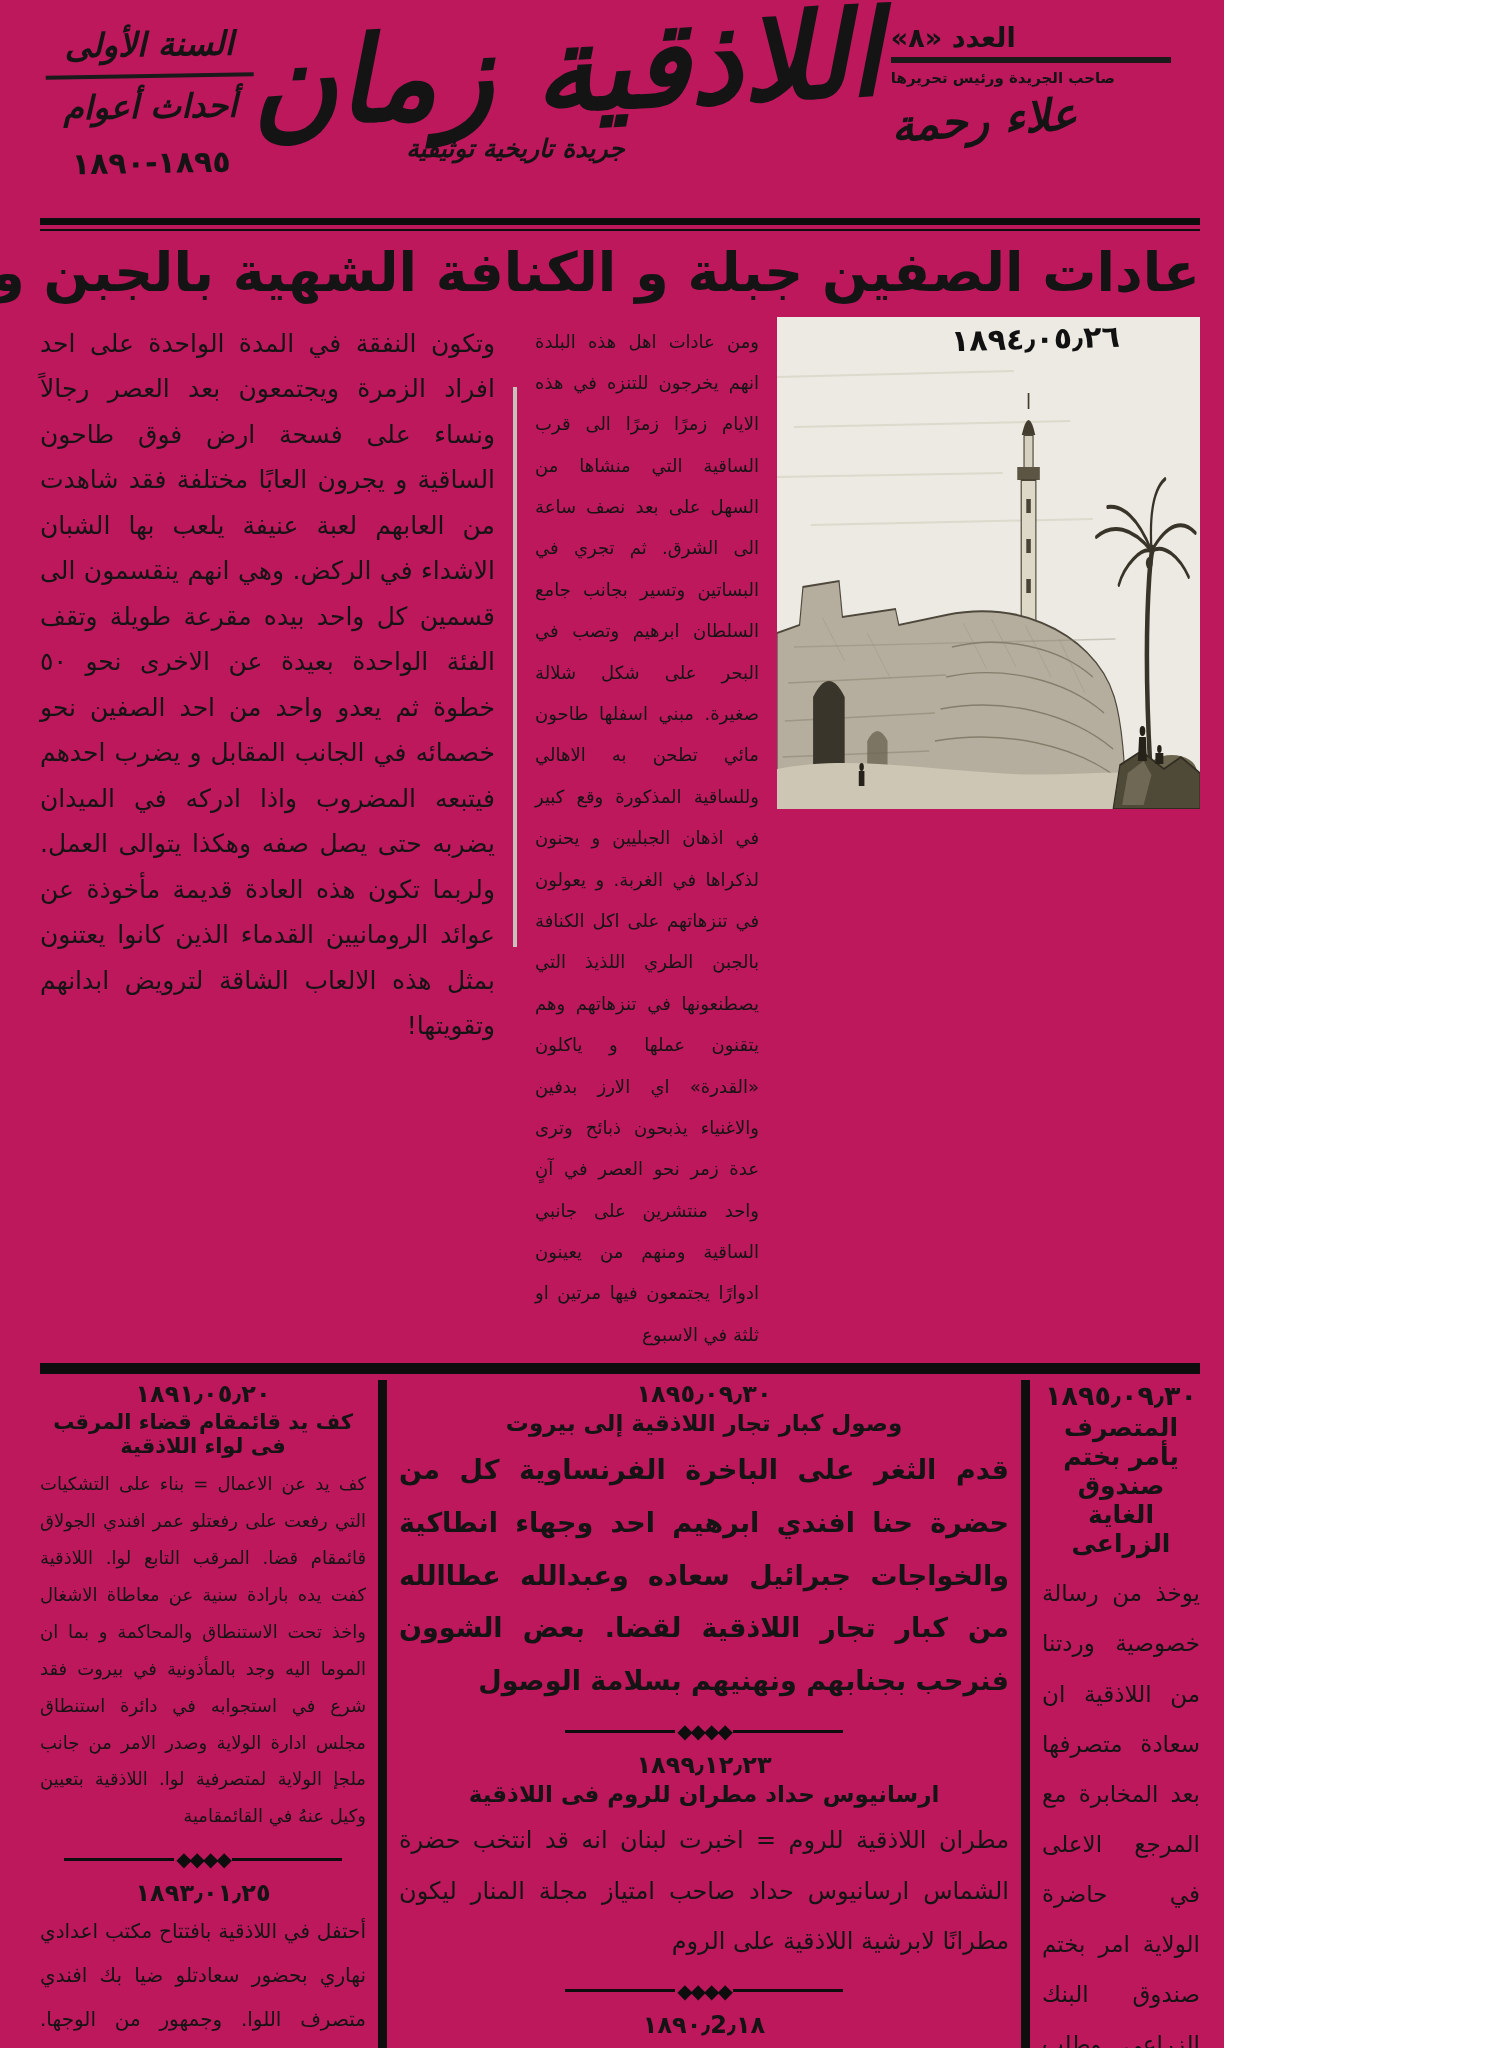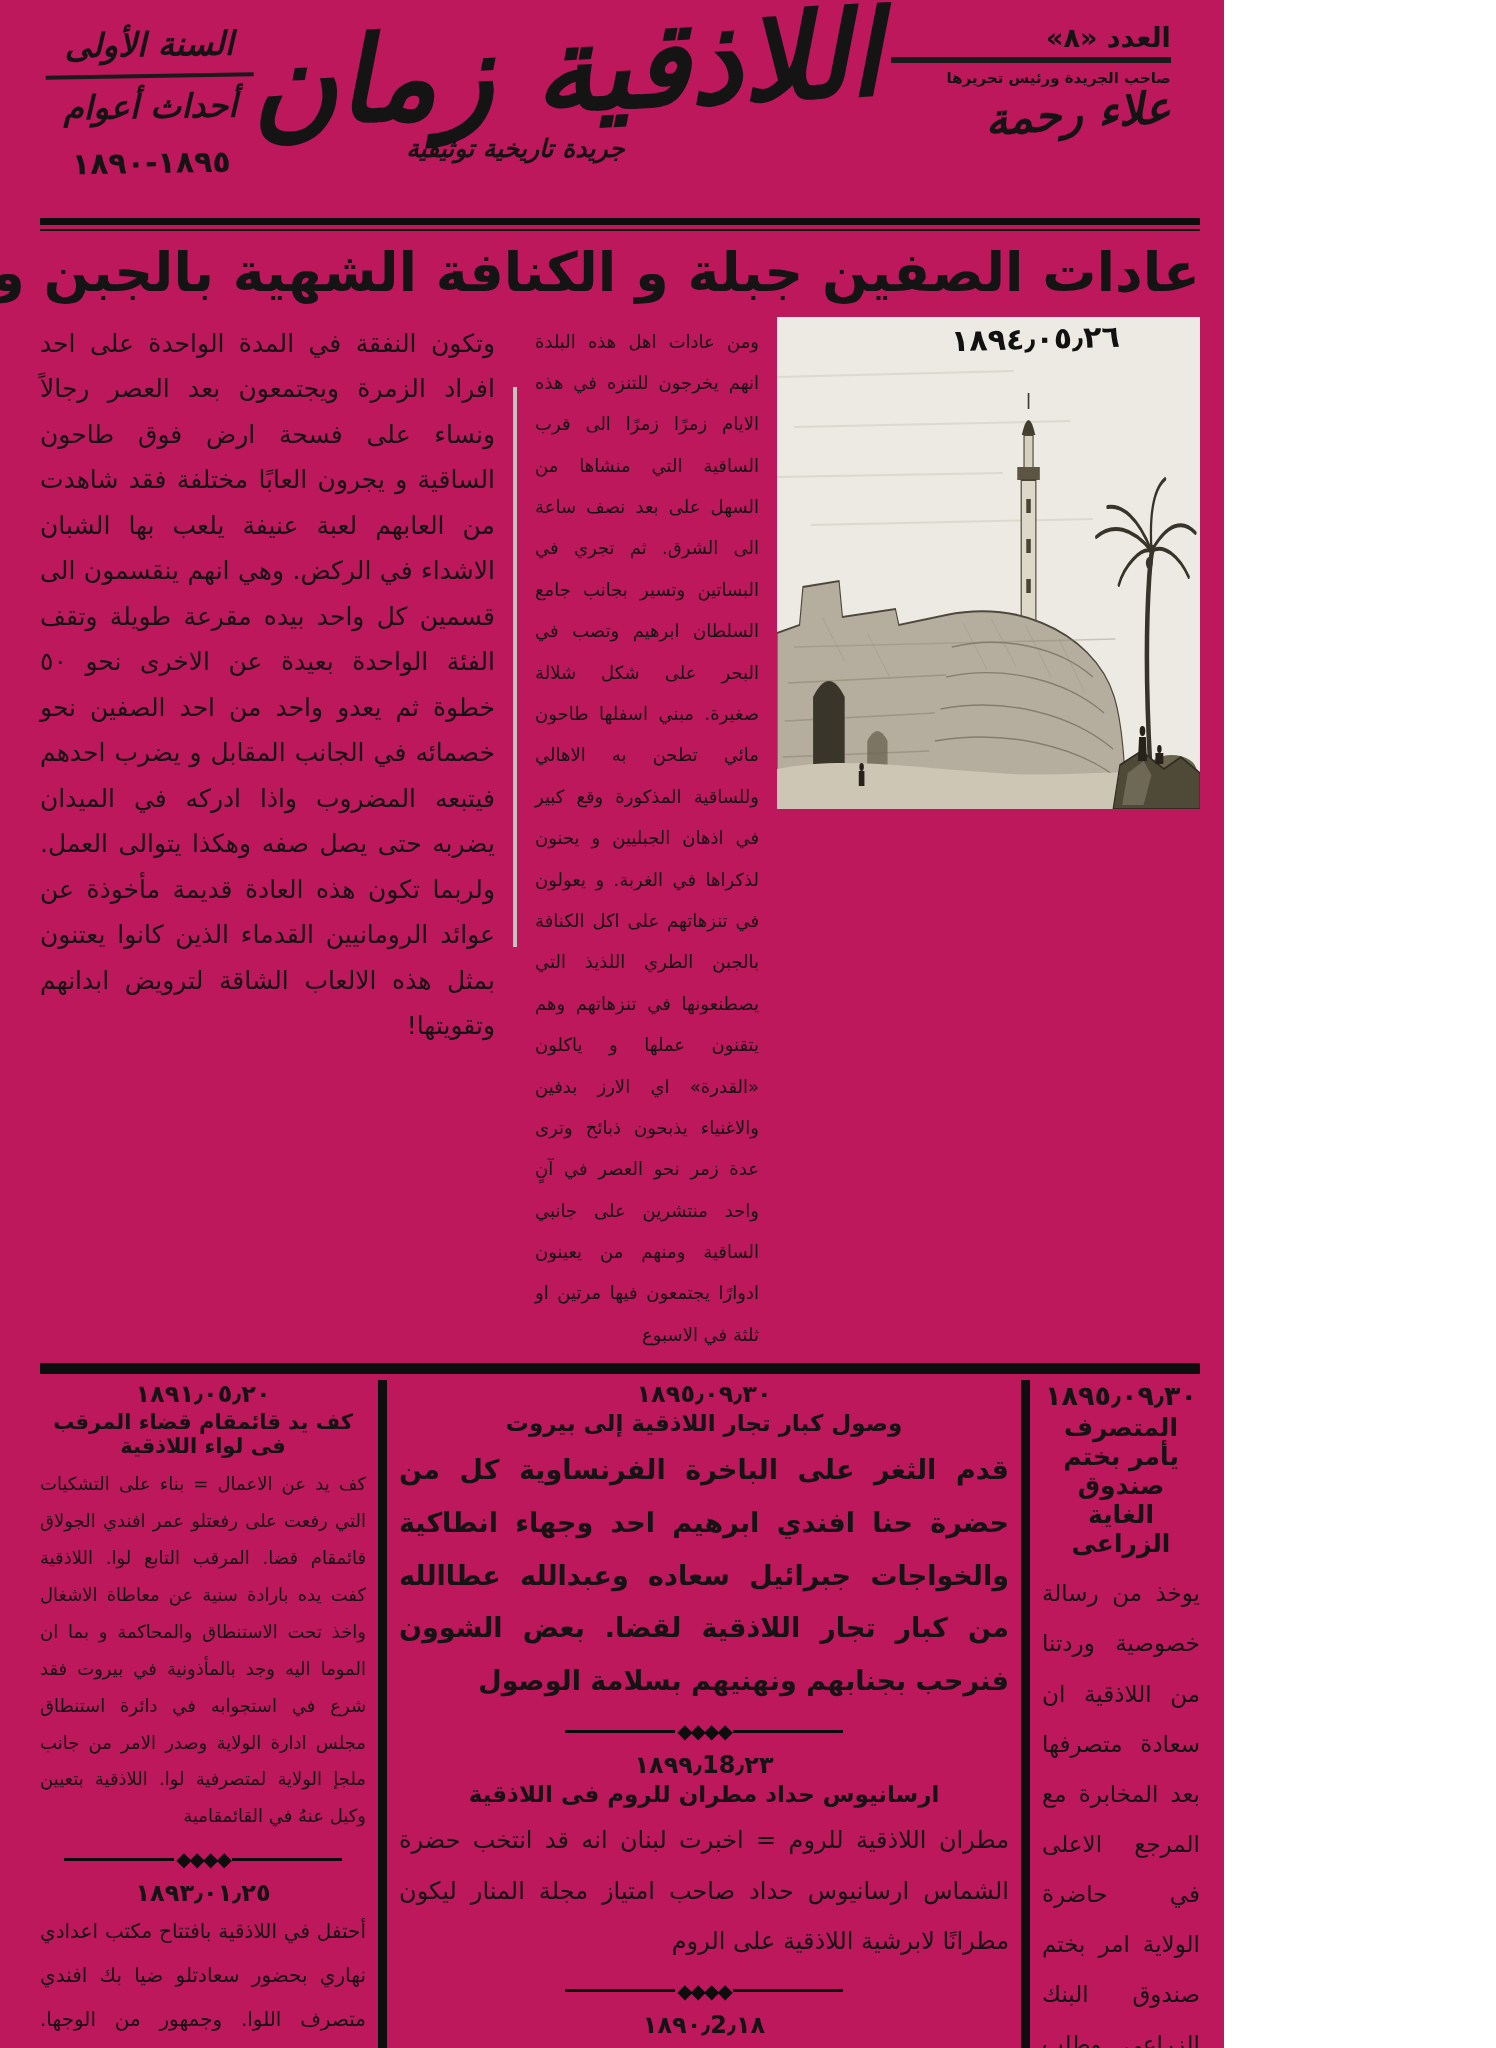--- a/index.html
+++ b/index.html
@@ -19,21 +19,21 @@
   .mh-script{font-size:33px;font-weight:bold;font-style:italic;line-height:1.5;}
   .mh-rule{height:4px;background:#1a1a1a;margin:4px 6px;}
   .mh-years{font-size:30px;font-weight:bold;letter-spacing:2px;margin-top:14px;}
   .mh-center{flex:1 1 auto;text-align:center;padding-top:2px;}
   .mh-title{
     font-size:118px;font-weight:900;font-style:italic;line-height:1.05;
     transform:rotate(-3deg) translateX(-10px);
     white-space:nowrap;
   }
   .mh-tagline{font-size:25px;font-weight:bold;font-style:italic;margin-top:2px;transform:translateX(-60px);}
-  .mh-right{width:280px;flex:0 0 auto;text-align:right;padding-top:16px;margin-right:150px;}
+  .mh-right{width:280px;flex:0 0 auto;text-align:left;padding-top:16px;margin-right:150px;}
   .mh-issue{font-size:27px;font-weight:bold;}
   .mh-rule2{height:2px;background:#1a1a1a;border-bottom:4px solid #1a1a1a;margin:4px 0 6px;}
   .mh-publisher{font-size:15px;font-weight:bold;}
   .mh-signature{font-size:44px;font-weight:bold;font-style:italic;transform:rotate(-4deg);margin-top:4px;}
   
   .double-rule{height:4px;border-top:7px solid #0d0d0d;border-bottom:2px solid #0d0d0d;margin:0 0 4px;}
   .thick-rule{height:11px;background:#0d0d0d;margin:8px 0 4px;}
   
   .headline{
     direction:rtl;margin:8px 0 10px;
@@ -213,21 +213,21 @@
         <div class="a-date">١٨٩٥٫٠٩٫٣٠</div>
         <div class="a-title">وصول كبار تجار اللاذقية إلى بيروت</div>
         <p class="a-body-big">قدم الثغر على الباخرة الفرنساوية كل من حضرة حنا افندي ابرهيم احد وجهاء انطاكية والخواجات جبرائيل سعاده وعبدالله عطاالله من كبار تجار اللاذقية لقضا. بعض الشوون فنرحب بجنابهم ونهنيهم بسلامة الوصول</p>
       </article>
       <div class="orn">
         <span class="orn-line"></span>
         <span class="orn-beads">◆◆◆◆</span>
         <span class="orn-line"></span>
       </div>
       <article>
-        <div class="a-date">١٨٩٩٫18٫٢٣</div>
+        <div class="a-date">١٨٩٩٫١٢٫٢٣</div>
         <div class="a-title">ارسانيوس حداد مطران للروم فى اللاذقية</div>
         <p class="a-body-med">مطران اللاذقية للروم = اخبرت لبنان انه قد انتخب حضرة الشماس ارسانيوس حداد صاحب امتياز مجلة المنار ليكون مطرانًا لابرشية اللاذقية على الروم</p>
       </article>
       <div class="orn">
         <span class="orn-line"></span>
         <span class="orn-beads">◆◆◆◆</span>
         <span class="orn-line"></span>
       </div>
       <article>
         <div class="a-date">١٨٩٠٫2٫١٨</div>

